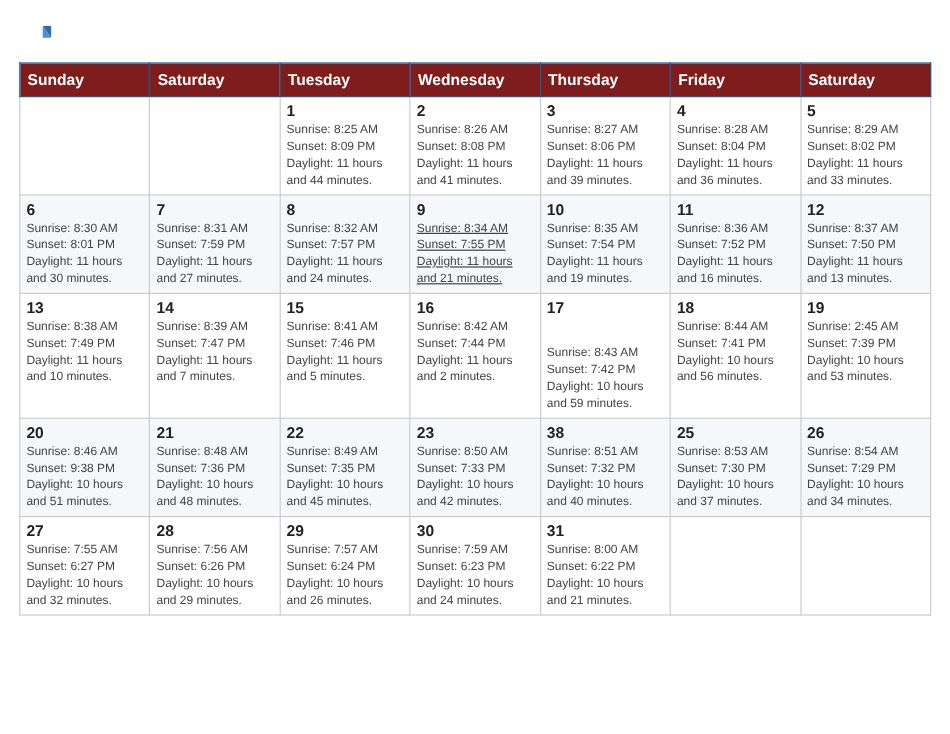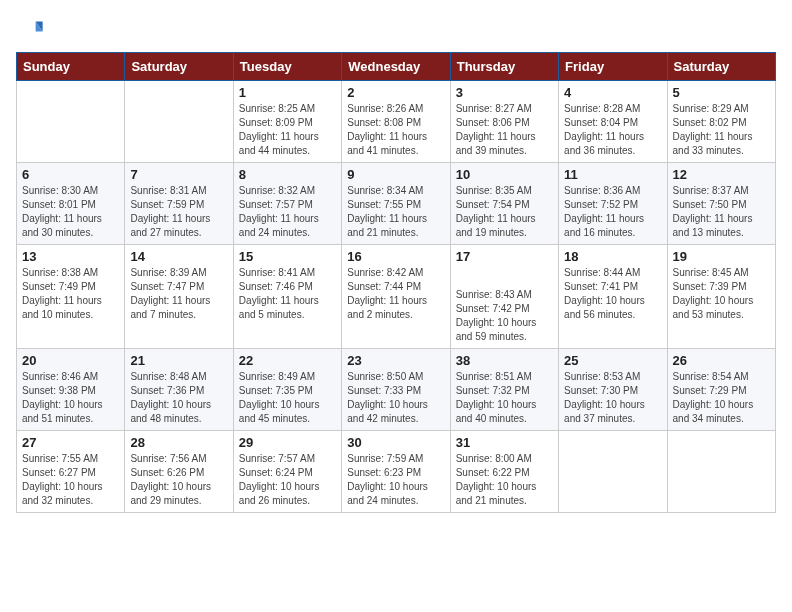--- a/index.html
+++ b/index.html
@@ -173,21 +173,21 @@
 Daylight: 11 hours and 27 minutes.</div>
         </td>
         <td>
           <div class="day-number">8</div>
           <div class="day-info" style="white-space: pre-line;">Sunrise: 8:32 AM
 Sunset: 7:57 PM
 Daylight: 11 hours and 24 minutes.</div>
         </td>
         <td>
           <div class="day-number">9</div>
-          <div class="day-info" style="white-space: pre-line;">Sunrise: 8:34 AM
+          <div class="day-info" style="white-space: pre-line; text-decoration: underline;">Sunrise: 8:34 AM
 Sunset: 7:55 PM
 Daylight: 11 hours and 21 minutes.</div>
         </td>
         <td>
           <div class="day-number">10</div>
           <div class="day-info" style="white-space: pre-line;">Sunrise: 8:35 AM
 Sunset: 7:54 PM
 Daylight: 11 hours and 19 minutes.</div>
         </td>
         <td>
@@ -235,21 +235,21 @@
 Daylight: 10 hours and 59 minutes.</div>
         </td>
         <td>
           <div class="day-number">18</div>
           <div class="day-info" style="white-space: pre-line;">Sunrise: 8:44 AM
 Sunset: 7:41 PM
 Daylight: 10 hours and 56 minutes.</div>
         </td>
         <td>
           <div class="day-number">19</div>
-          <div class="day-info" style="white-space: pre-line;">Sunrise: 8:45 AM
+          <div class="day-info" style="white-space: pre-line;">Sunrise: 2:45 AM
 Sunset: 7:39 PM
 Daylight: 10 hours and 53 minutes.</div>
         </td>
       </tr>
       <tr>
         <td>
           <div class="day-number">20</div>
           <div class="day-info" style="white-space: pre-line;">Sunrise: 8:46 AM
 Sunset: 9:38 PM
 Daylight: 10 hours and 51 minutes.</div>

